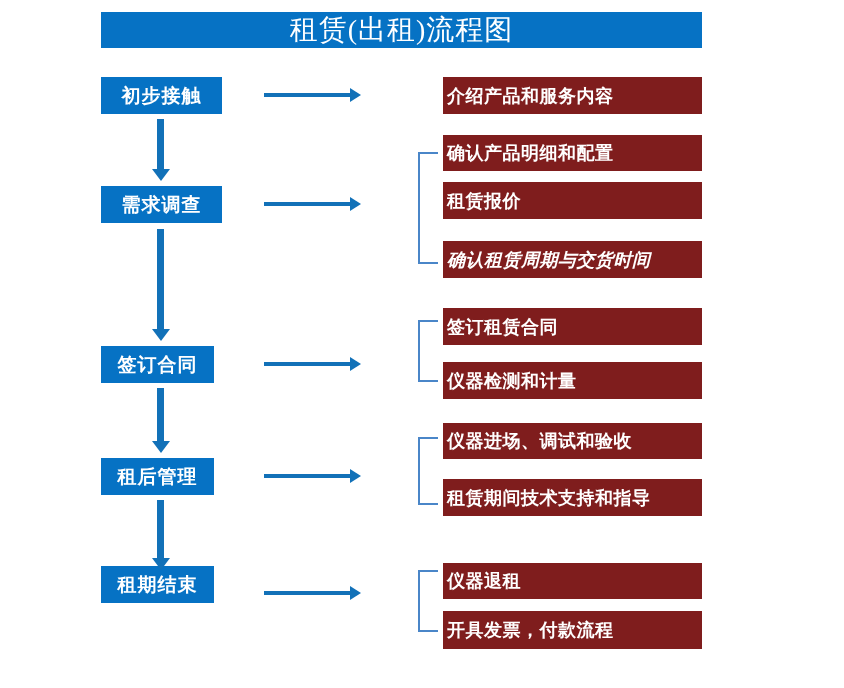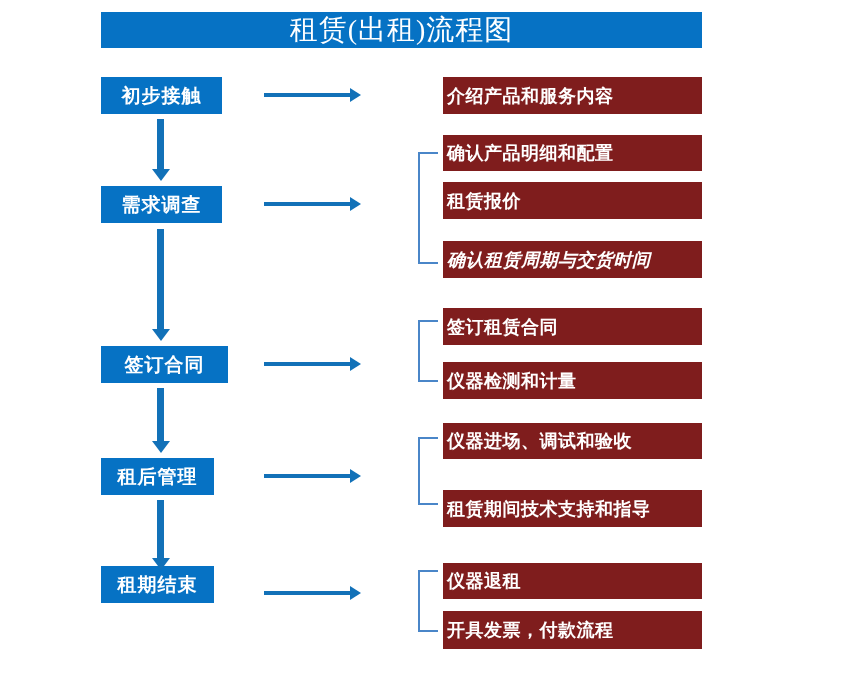--- a/index.html
+++ b/index.html
@@ -127,21 +127,21 @@
 <body>
 
 <div id="canvas">
 
   <div class="title-bar">租赁(出租)流程图</div>
 
   <div class="stage-box" style="left:101px; top:77px; width:121px; height:37px;font-family:Liberation Serif, serif;">初步接触</div>
 
   <div class="stage-box" style="left:101px; top:186px; width:121px; height:37px;">需求调查</div>
 
-  <div class="stage-box" style="left:101px; top:346px; width:127px; height:37px;">签订合同</div>
+  <div class="stage-box" style="left:101px; top:346px; width:113px; height:37px;">签订合同</div>
 
   <div class="stage-box" style="left:101px; top:458px; width:113px; height:37px;">租后管理</div>
 
   <div class="stage-box" style="left:101px; top:566px; width:113px; height:37px;">租期结束</div>
 
   <div class="v-arrow" style="left:152px; top:119px; height:62px;">
     <div class="shaft" style="height:50px;"></div>
     <div class="head"></div>
   </div>
 
@@ -200,19 +200,19 @@
   <div class="detail-box" style="top:182px; height:37px;">租赁报价</div>
 
   <div class="detail-box" style="top:241px; height:37px;font-style:italic;">确认租赁周期与交货时间</div>
 
   <div class="detail-box" style="top:300px; height:37px;margin-top:8px;">签订租赁合同</div>
 
   <div class="detail-box" style="top:362px; height:37px;">仪器检测和计量</div>
 
   <div class="detail-box" style="top:423px; height:36px;">仪器进场、调试和验收</div>
 
-  <div class="detail-box" style="top:490px; height:37px;">租赁期间技术支持和指导</div>
+  <div class="detail-box" style="top:479px; height:37px;">租赁期间技术支持和指导</div>
 
   <div class="detail-box" style="top:563px; height:36px;">仪器退租</div>
 
   <div class="detail-box" style="top:611px; height:38px;">开具发票，付款流程</div>
 
 </div>
 
 </body></html>

